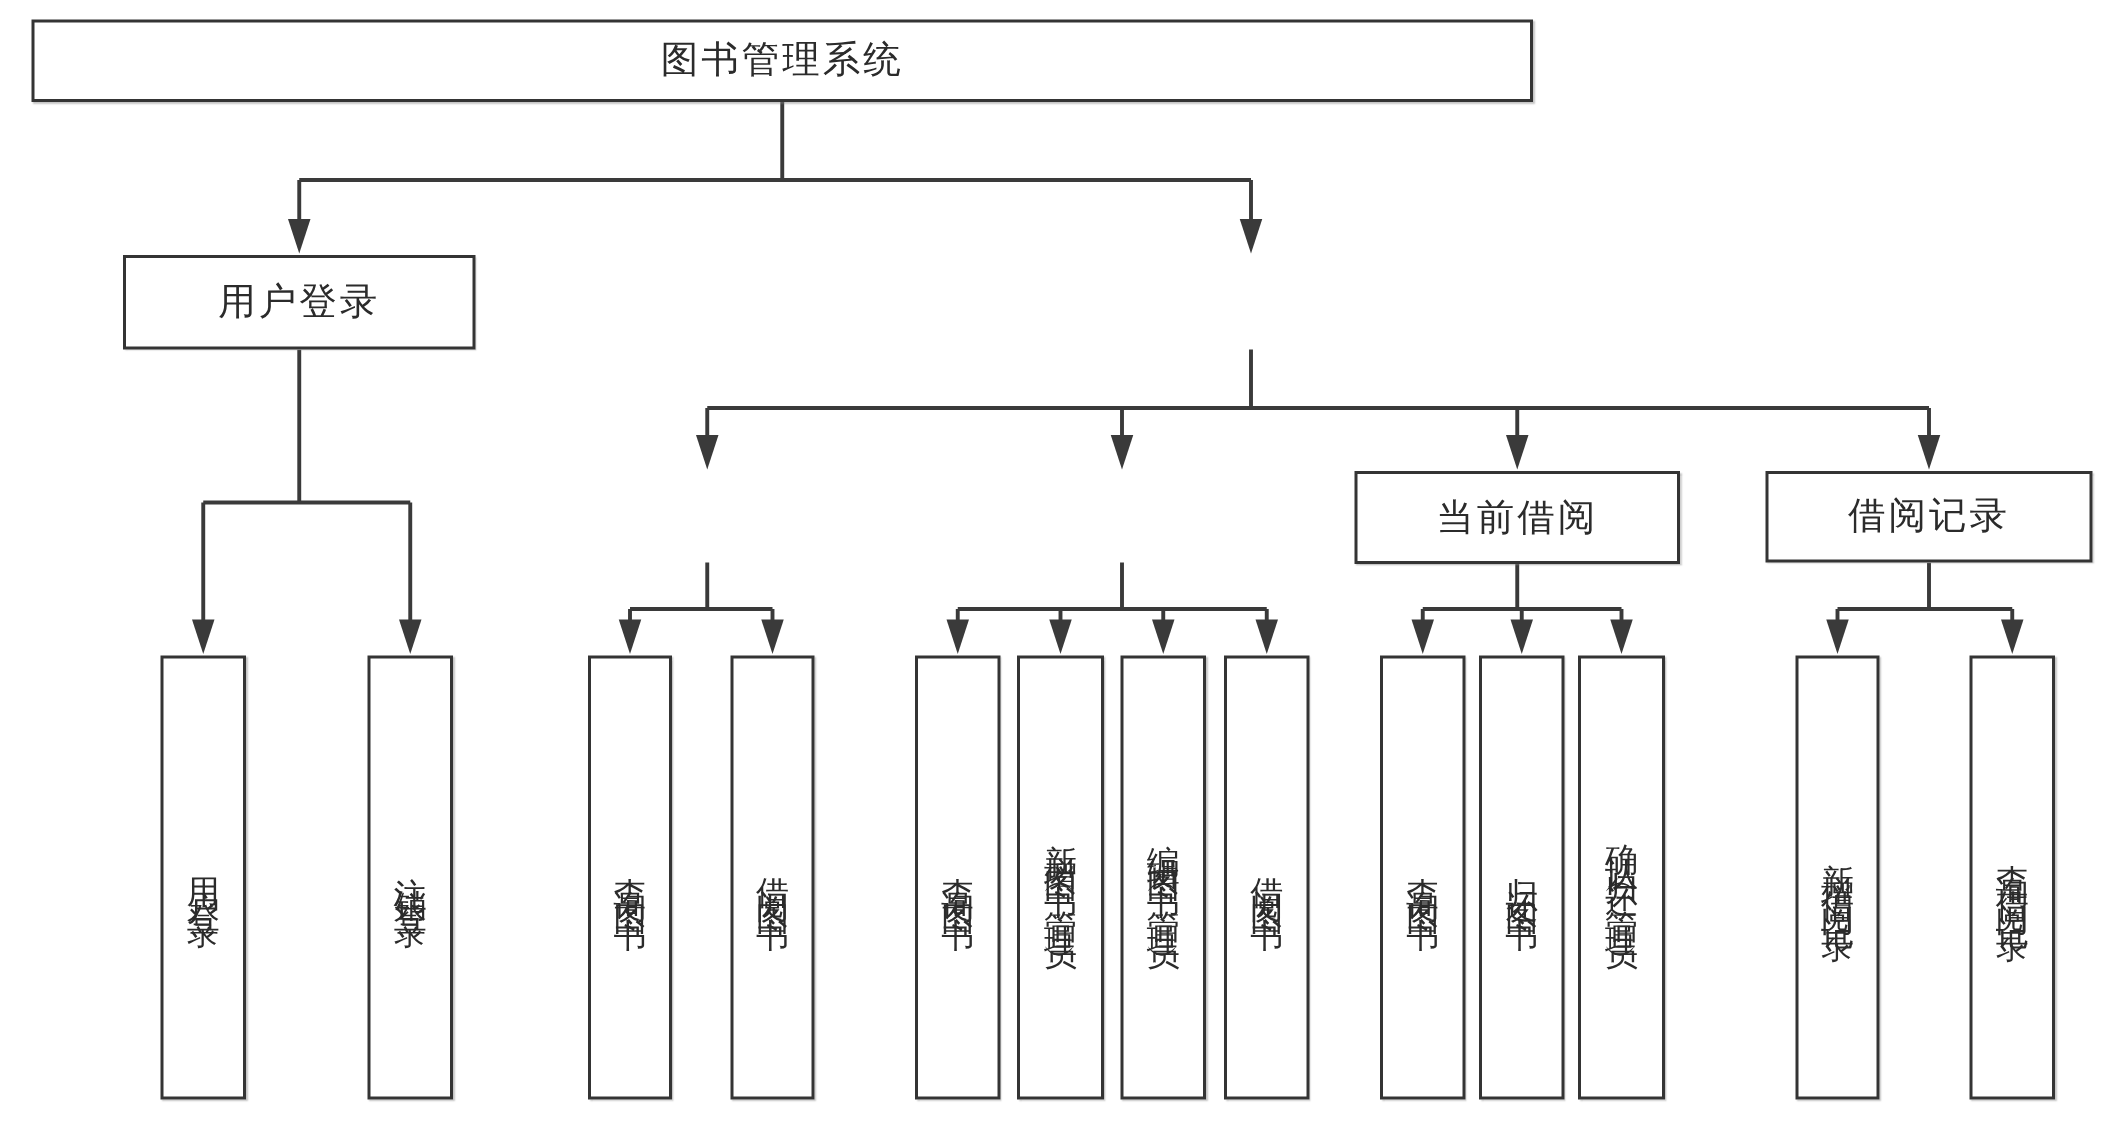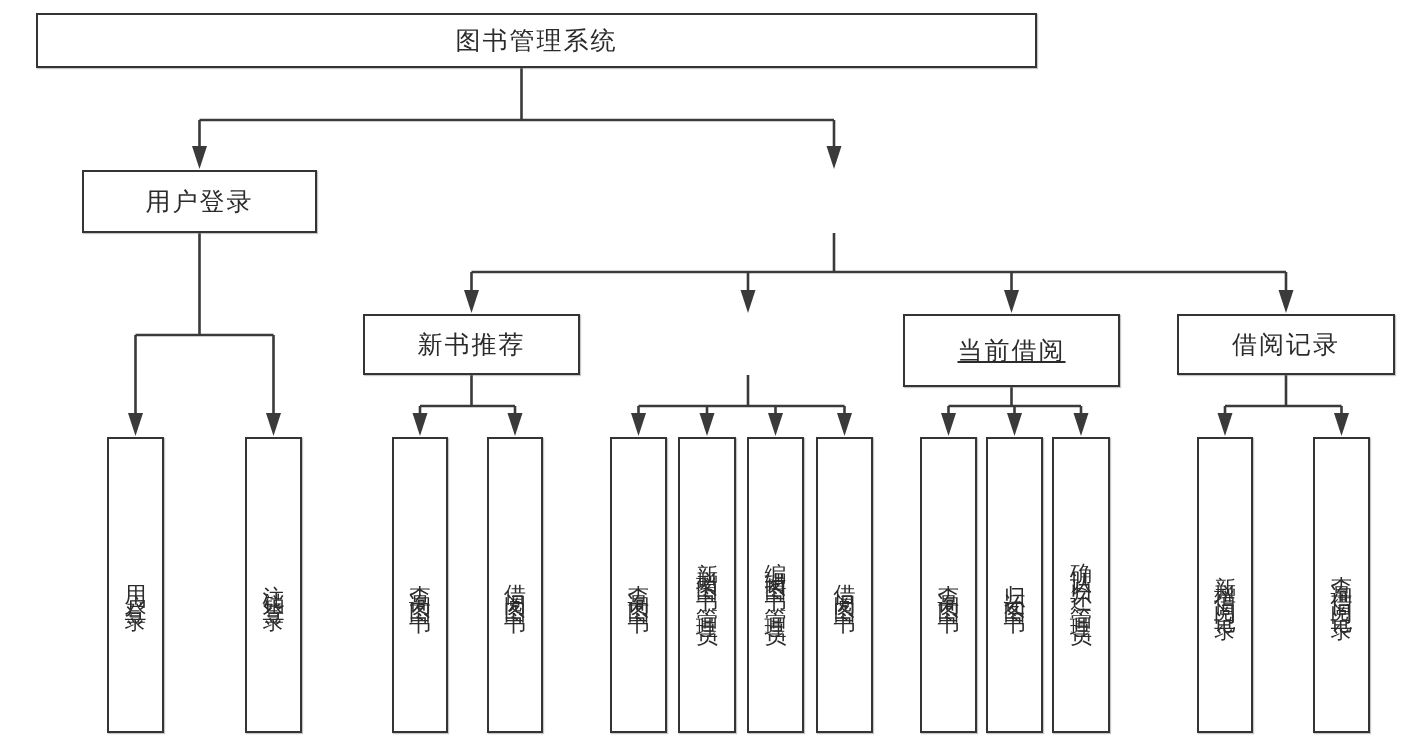--- a/index.html
+++ b/index.html
@@ -81,24 +81,23 @@
       <polygon points="699.5,413 714.5,413 707,436" fill="#3a3a3a"></polygon>
       <polygon points="768,413 783,413 775.5,436" fill="#3a3a3a"></polygon>
       <polygon points="837,413 852,413 844.5,436" fill="#3a3a3a"></polygon>
       <polygon points="941,413 956,413 948.5,436" fill="#3a3a3a"></polygon>
       <polygon points="1007,413 1022,413 1014.5,436" fill="#3a3a3a"></polygon>
       <polygon points="1073.5,413 1088.5,413 1081,436" fill="#3a3a3a"></polygon>
       <polygon points="1217.5,413 1232.5,413 1225,436" fill="#3a3a3a"></polygon>
       <polygon points="1334,413 1349,413 1341.5,436" fill="#3a3a3a"></polygon>
     </svg>
   <div id="node-layer">
-      <div class="node h" style="left: 36px; top: 13px; width: 1001px; height: 55px;">图书管理系统</div>
+      <div class="node h" style="left: 21px; top: 13px; width: 1001px; height: 55px;">图书管理系统</div>
       <div class="node h" style="left: 82px; top: 170px; width: 235px; height: 63px;">用户登录</div>
-      <div class="node h" style="left: 363px; top: 314px; width: 217px; height: 61px;">新书推荐</div>
-      <div class="node h" style="left: 903px; top: 314px; width: 217px; height: 73px; text-decoration: underline;">当前借阅</div>
+      <div class="node h" style="left: 903px; top: 314px; width: 217px; height: 62px;">当前借阅</div>
       <div class="node h" style="left: 1177px; top: 314px; width: 218px; height: 61px;">借阅记录</div>
       <div class="node v" style="left: 107px; top: 437px; width: 57px; height: 296px;">用户登录</div>
       <div class="node v" style="left: 245px; top: 437px; width: 57px; height: 296px;">注销登录</div>
       <div class="node v" style="left: 392px; top: 437px; width: 56px; height: 296px;">查询图书</div>
       <div class="node v" style="left: 487px; top: 437px; width: 56px; height: 296px;">借阅图书</div>
       <div class="node v" style="left: 610px; top: 437px; width: 57px; height: 296px;">查询图书</div>
       <div class="node v" style="left: 678px; top: 437px; width: 58px; height: 296px;">新增图书（管理员）</div>
       <div class="node v" style="left: 747px; top: 437px; width: 57px; height: 296px;">编辑图书（管理员）</div>
       <div class="node v" style="left: 816px; top: 437px; width: 57px; height: 296px;">借阅图书</div>
       <div class="node v" style="left: 920px; top: 437px; width: 57px; height: 296px;">查询图书</div>

